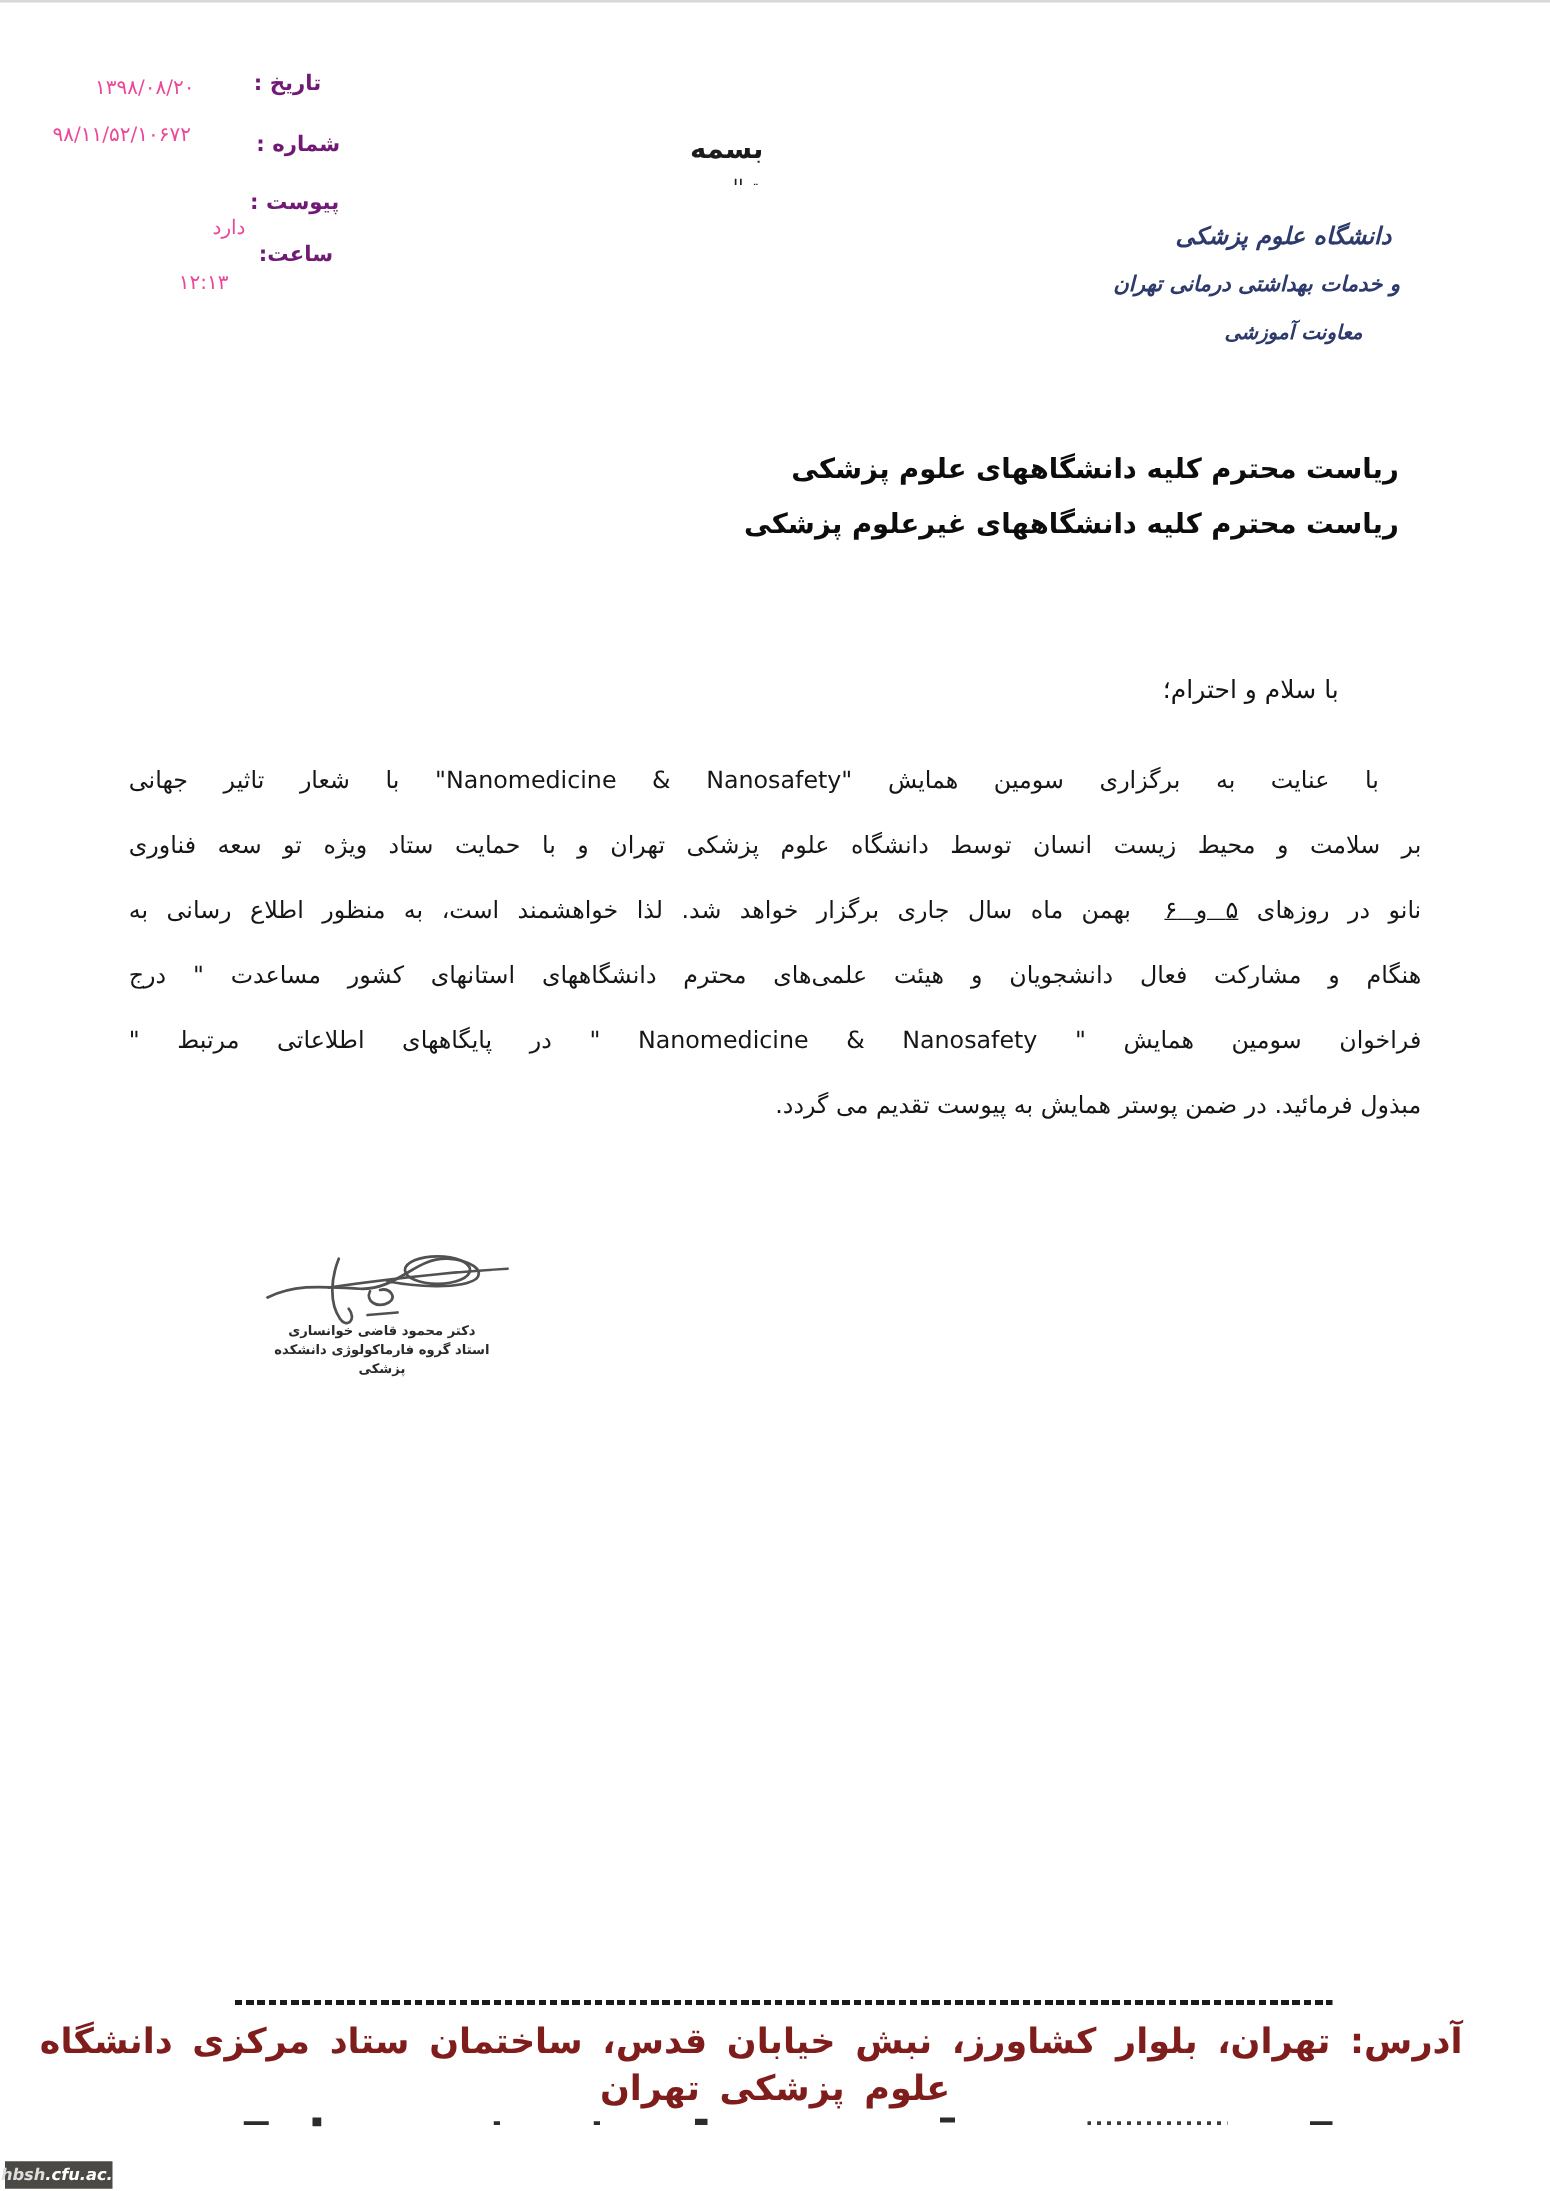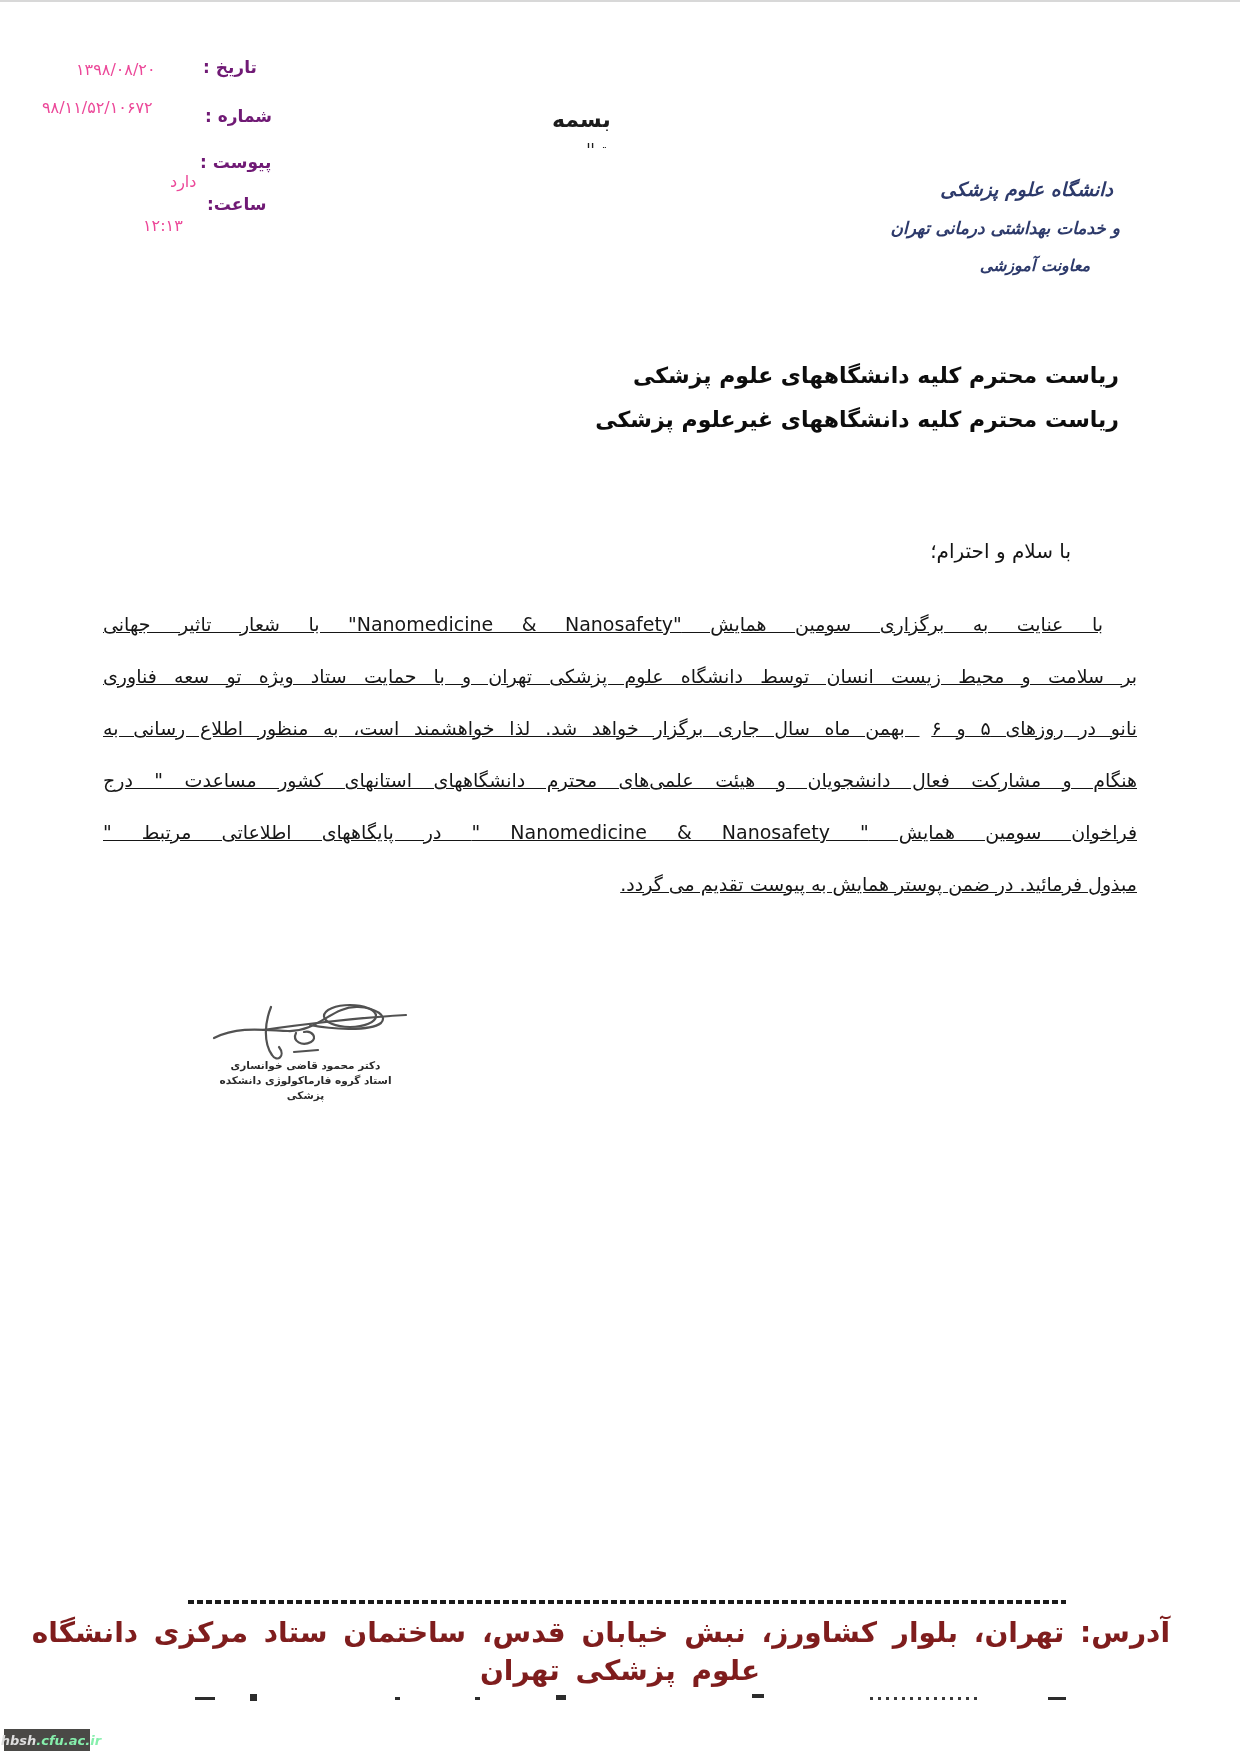--- a/index.html
+++ b/index.html
@@ -15,21 +15,21 @@
   
   .besm-1 { font-size:22px; font-weight:bold; direction:rtl; }
   .besm-2 { font-size:15px; direction:rtl; height:8px; overflow:hidden; text-align:center; }
   
   .org-line { color:#2d3a6b; direction:rtl; font-style:italic; font-weight:600; white-space:nowrap; }
   
   .recipients { direction:rtl; text-align:right; font-weight:bold; font-size:22px; line-height:44px; color:#0d0d0d; }
   
   .greeting { direction:rtl; font-size:20px; color:#141414; }
   .body-par { direction:rtl; font-size:19px; color:#161616; }
-  .body-line { height:52px; line-height:52px; text-align:justify; text-align-last:justify; overflow:hidden; white-space:nowrap;text-decoration:underline; }
+  .body-line { height:52px; line-height:52px; text-align:justify; text-align-last:justify; overflow:hidden; white-space:nowrap; }
   .body-line.first { padding-right:34px; }
   .body-line.last { text-align:right; text-align-last:right; }
   .latin { direction:ltr; unicode-bidi:embed; font-family:"DejaVu Sans", sans-serif; }
   .uline { text-decoration:underline;margin-left:12px; }
   
   .sig-text { text-align:center; direction:rtl; font-weight:bold; color:#2a2a2a; font-size:10.5px; line-height:15px; }
   
   .divider { height:4px; background:repeating-linear-gradient(90deg,#1b1b1b 0 6px, transparent 6px 9px); }
   .addr { direction:rtl; text-align:center; font-weight:bold; font-size:28px; letter-spacing:3px; word-spacing:6px; color:#7f1d1d; white-space:nowrap; }
   .remnant { background:#2c2c2c; position:absolute; }
@@ -111,16 +111,16 @@
     <div class="remnant" style="left:395px; top:3px; width:5px;  height:3px;"></div>
     <div class="remnant" style="left:475px; top:3px; width:5px;  height:3px;"></div>
     <div class="remnant" style="left:556px; top:1px; width:10px; height:5px;"></div>
     <div class="remnant" style="left:752px; top:0;   width:12px; height:4px;"></div>
     <div class="remnant dotted" style="left:870px; top:3px; width:112px; height:3px;"></div>
     <div class="remnant" style="left:1048px; top:3px; width:18px; height:3px;"></div>
   </div>
 
   <div class="abs watermark" style="left:4px; top:1727px; width:86px; height:22px;">
     <span style="color:#dedede;">shbsh</span>
-      <span style="color:#86efac;">.cfu.ac.ir</span>
+      <span style="color:#ffffff;">.cfu.ac.ir</span>
   </div>
 
 </div>
 
 </body></html>

